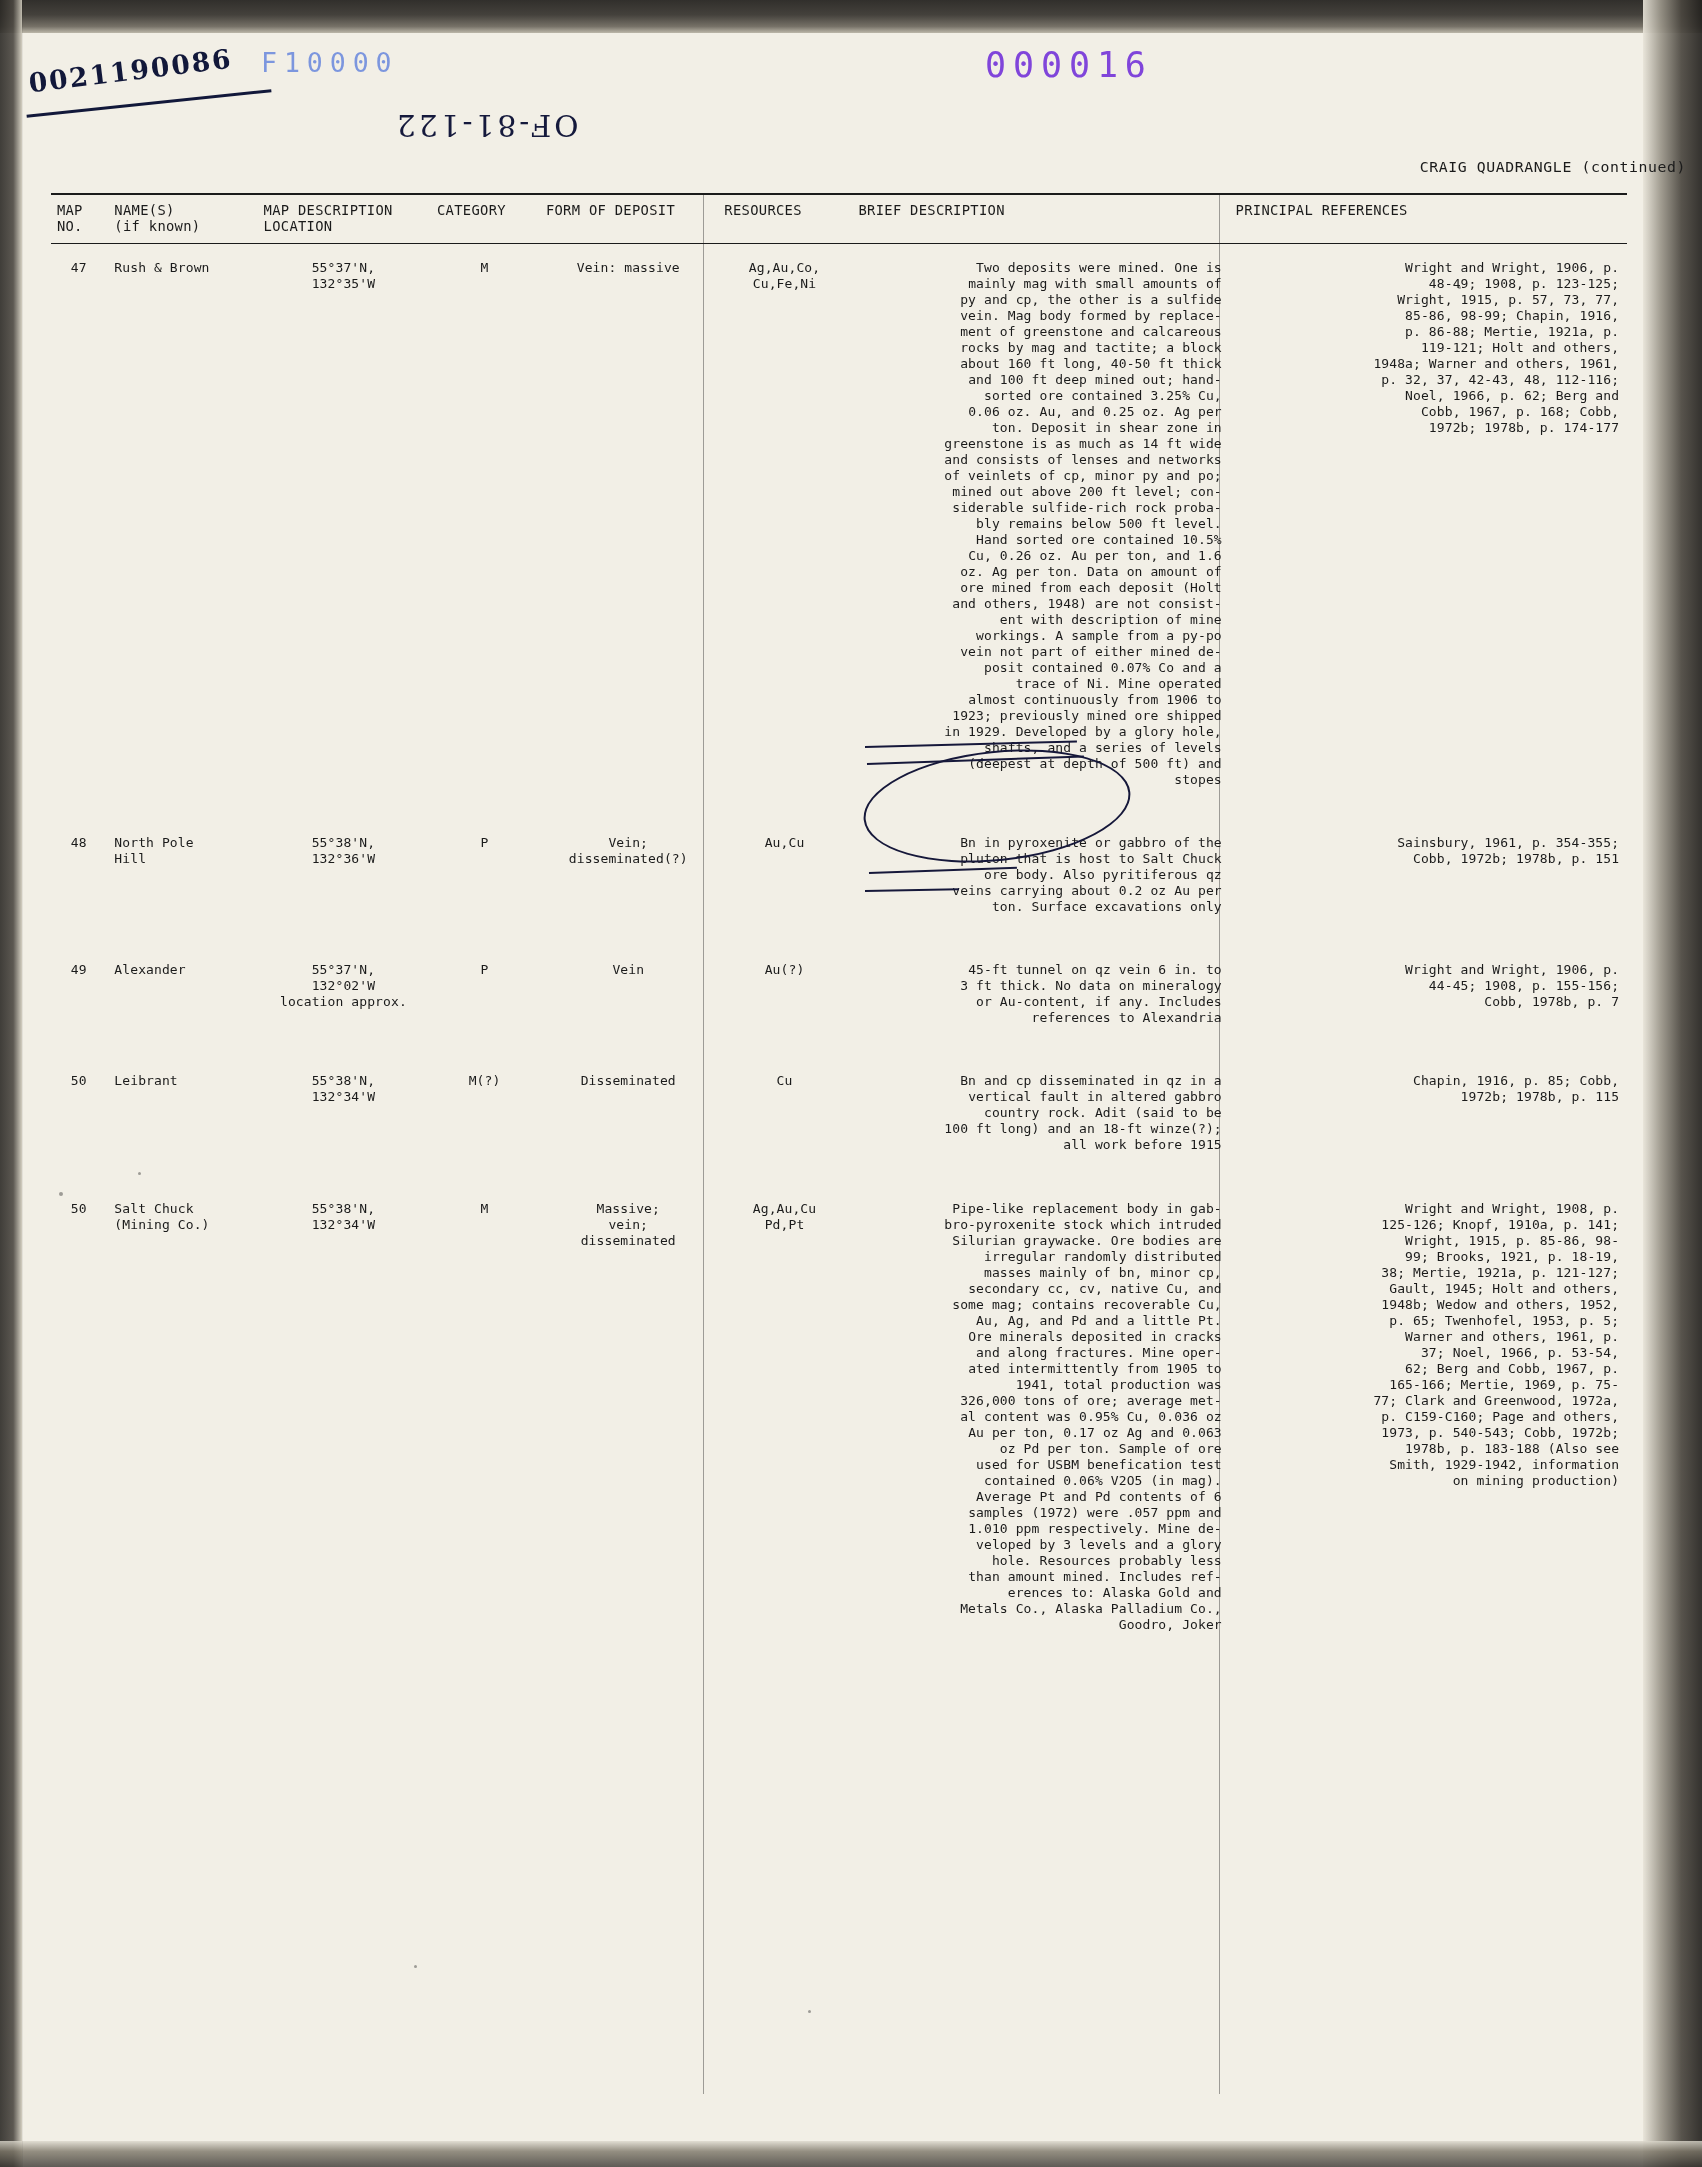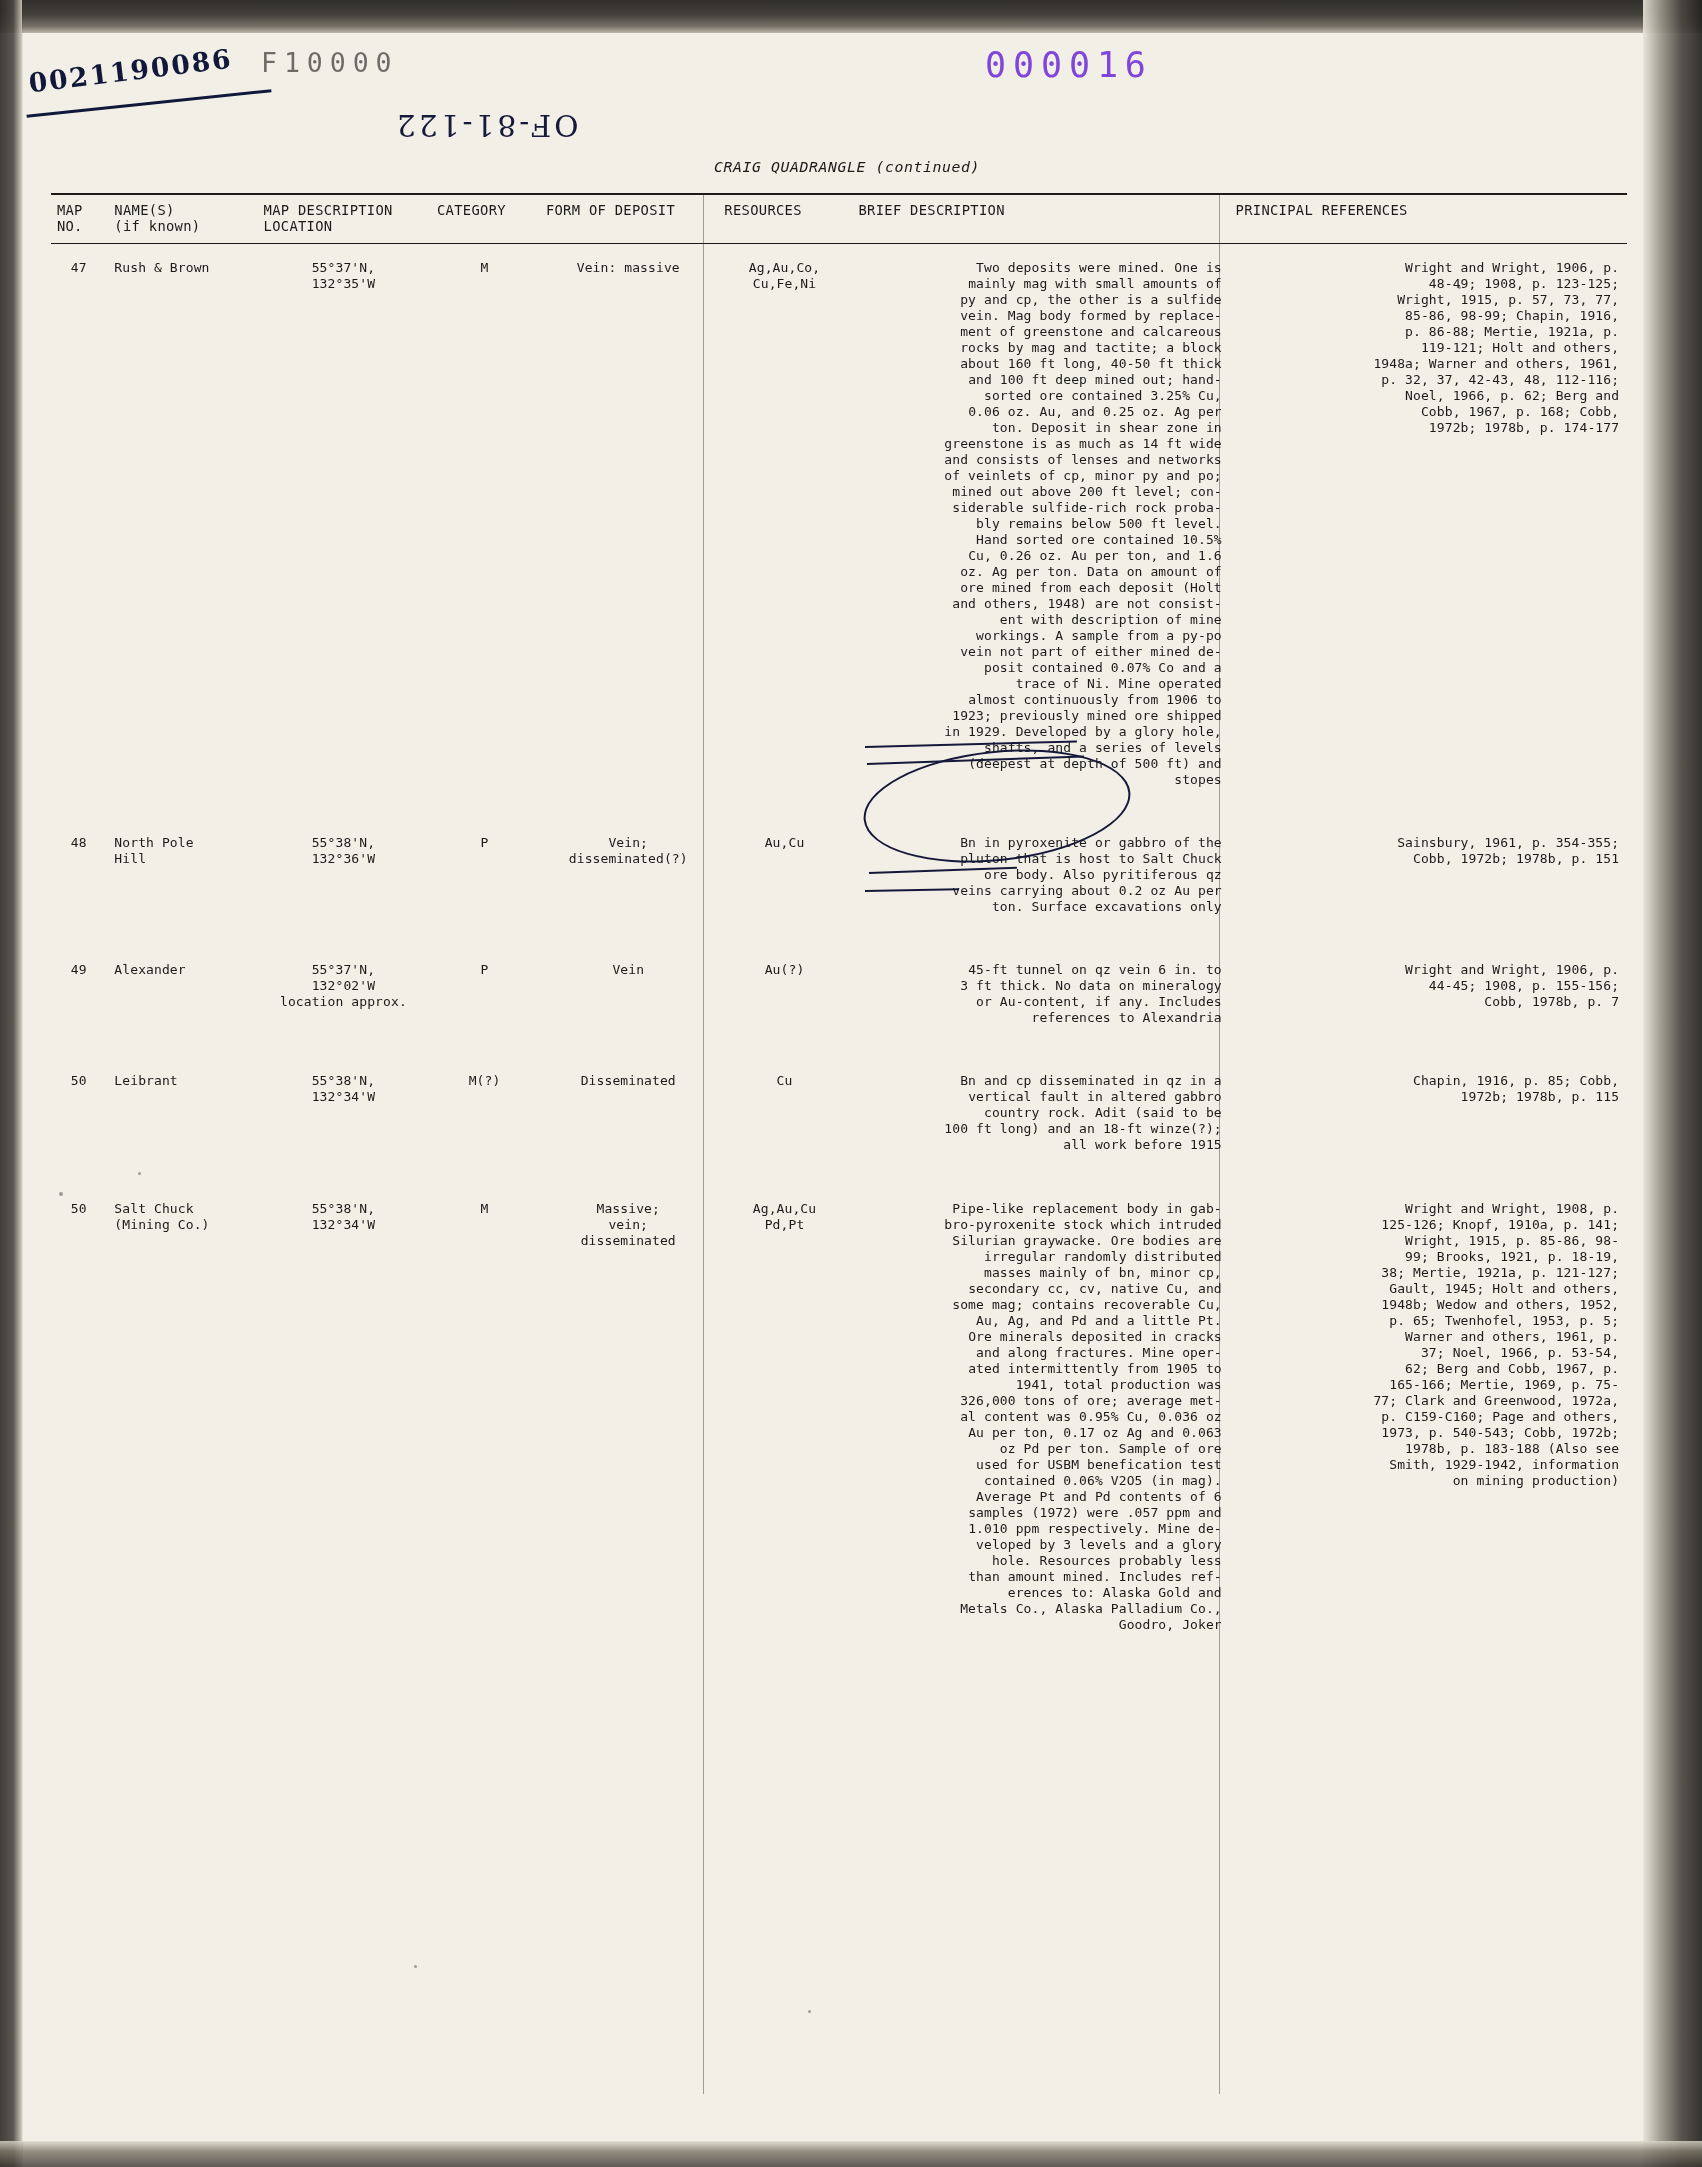--- a/index.html
+++ b/index.html
@@ -68,40 +68,39 @@
     transform: rotate(180deg);
     color: #15193c;
     letter-spacing: 3px;
   }
   #stamp-left {
     position: absolute;
     left: 261px; top: 47px;
     font-family: "DejaVu Sans Mono", monospace;
     font-size: 26.6px;
     letter-spacing: 6.9px;
-    color: #000000;
+    color: #1d4ed8;
     opacity: .55;
   }
   #stamp-right {
     position: absolute;
     left: 985px; top: 45px;
     font-family: "DejaVu Sans Mono", monospace;
     font-size: 35px;
     letter-spacing: 6.9px;
     color: #6d28d9;
     opacity: .85;
   }
   
   .doc-title {
     position: absolute;
-    left: 0; right: 8px; top: 158px;
-    text-align: center;
+    left: 0; right: 16px; top: 158px;
+    text-align: right;
     font-size: 14.8px;
     letter-spacing: 0.6px;
-    font-style: italic;
   }
   .table-wrap {
     position: absolute;
     left: 51px; top: 193px;
     width: 1576px;
   }
   .rule {
     height: 0;
     border-top: 2px solid #1b1b1b;
     margin: 0;

